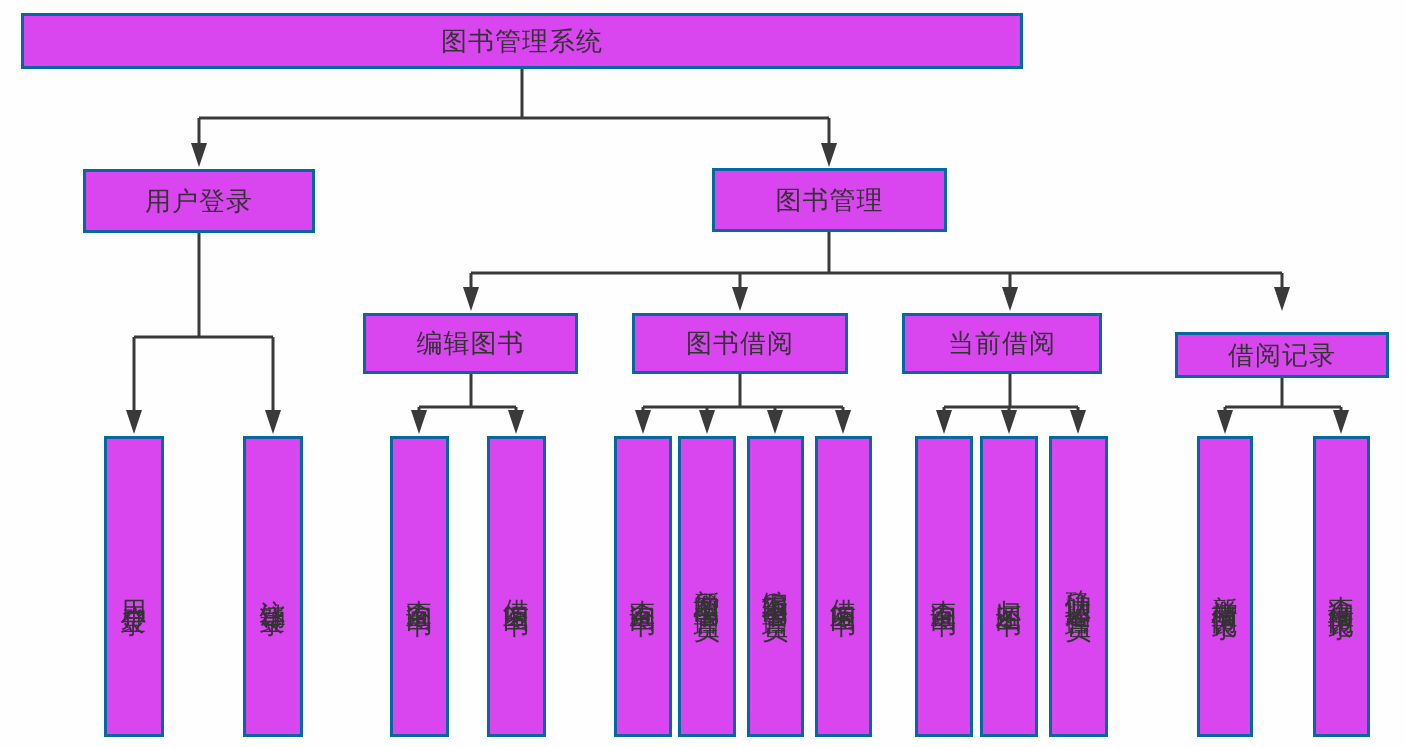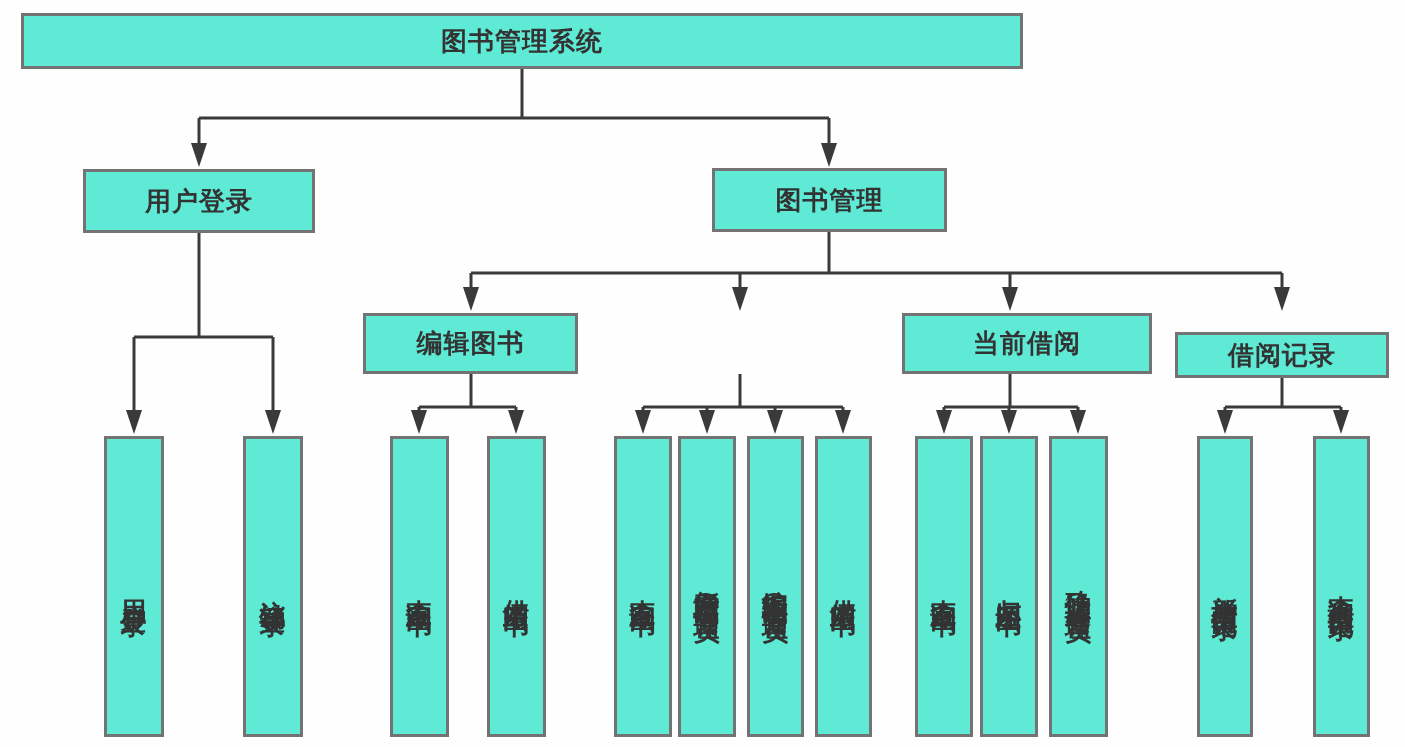--- a/index.html
+++ b/index.html
@@ -8,25 +8,24 @@
     width:1405px;height:747px;
     background:#fefefe;
     font-family:"Liberation Sans","DejaVu Sans",sans-serif;
     color:#333333;
     overflow:hidden;
   }
   .wires{position:absolute;left:0;top:0;z-index:0;}
   .box{
     position:absolute;
     box-sizing:border-box;
-    background:#5eead4;
-    border:3px solid #737373;
+    background:#d946ef;
+    border:3px solid #0369a1;
     display:flex;align-items:center;justify-content:center;
     z-index:1;
-    font-weight:bold;
   }
   .hlabel{
     font-size:26px;
     letter-spacing:1px;
     white-space:nowrap;
   }
   .vlabel{
     writing-mode:vertical-rl;
     text-orientation:mixed;
     font-size:26px;
@@ -89,21 +88,24 @@
   <div class="box" style="left:83px;top:169px;width:232px;height:64px;">
     <span class="hlabel">用户登录</span>
   </div>
   <div class="box" style="left:712px;top:168px;width:235px;height:64px;">
     <span class="hlabel">图书管理</span>
   </div>
 
   <div class="box" style="left:363px;top:313px;width:215px;height:61px;">
     <span class="hlabel">编辑图书</span>
   </div>
-  <div class="box" style="left:902px;top:313px;width:250px;height:61px;text-align:right;">
+  <div class="box" style="left:632px;top:313px;width:216px;height:61px;">
+    <span class="hlabel">图书借阅</span>
+  </div>
+  <div class="box" style="left:902px;top:313px;width:200px;height:61px;text-align:right;">
     <span class="hlabel">当前借阅</span>
   </div>
   <div class="box" style="left:1175px;top:332px;width:214px;height:46px;">
     <span class="hlabel">借阅记录</span>
   </div>
 
   <div class="box" style="left:104px;top:436px;width:60px;height:301px;">
     <span class="vlabel">用户登录</span>
   </div>
   <div class="box" style="left:243px;top:436px;width:60px;height:301px;">

